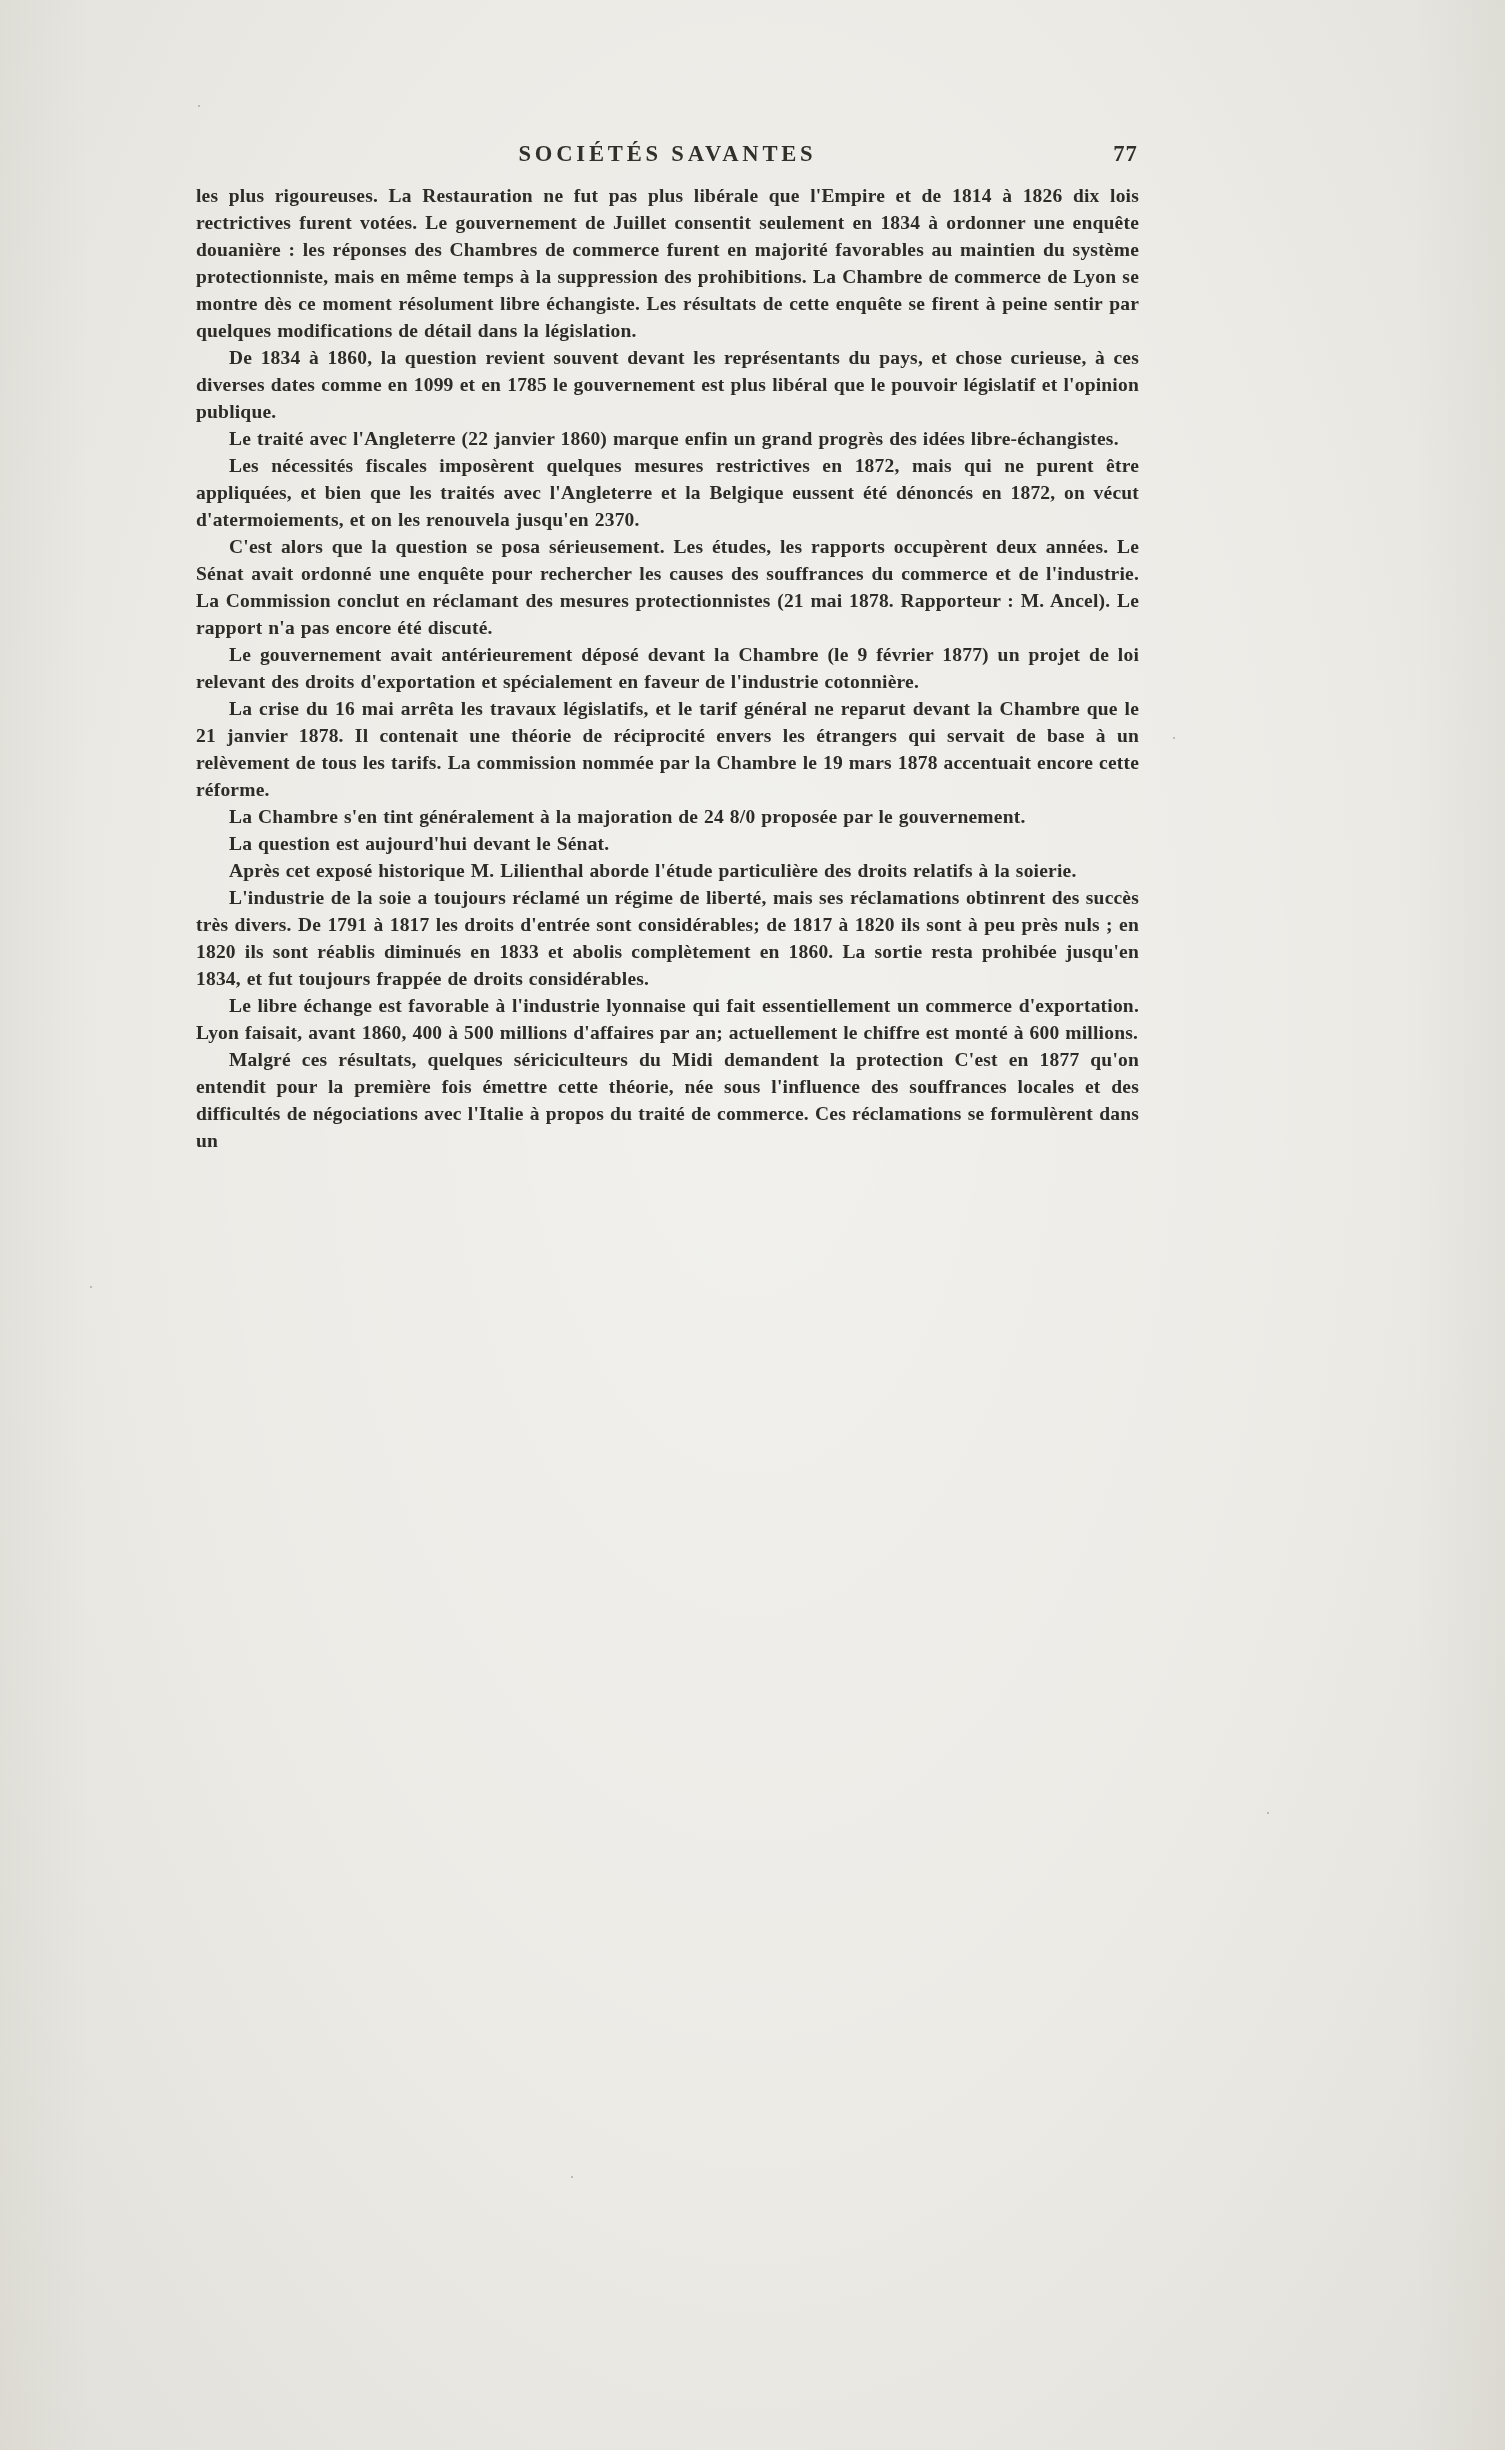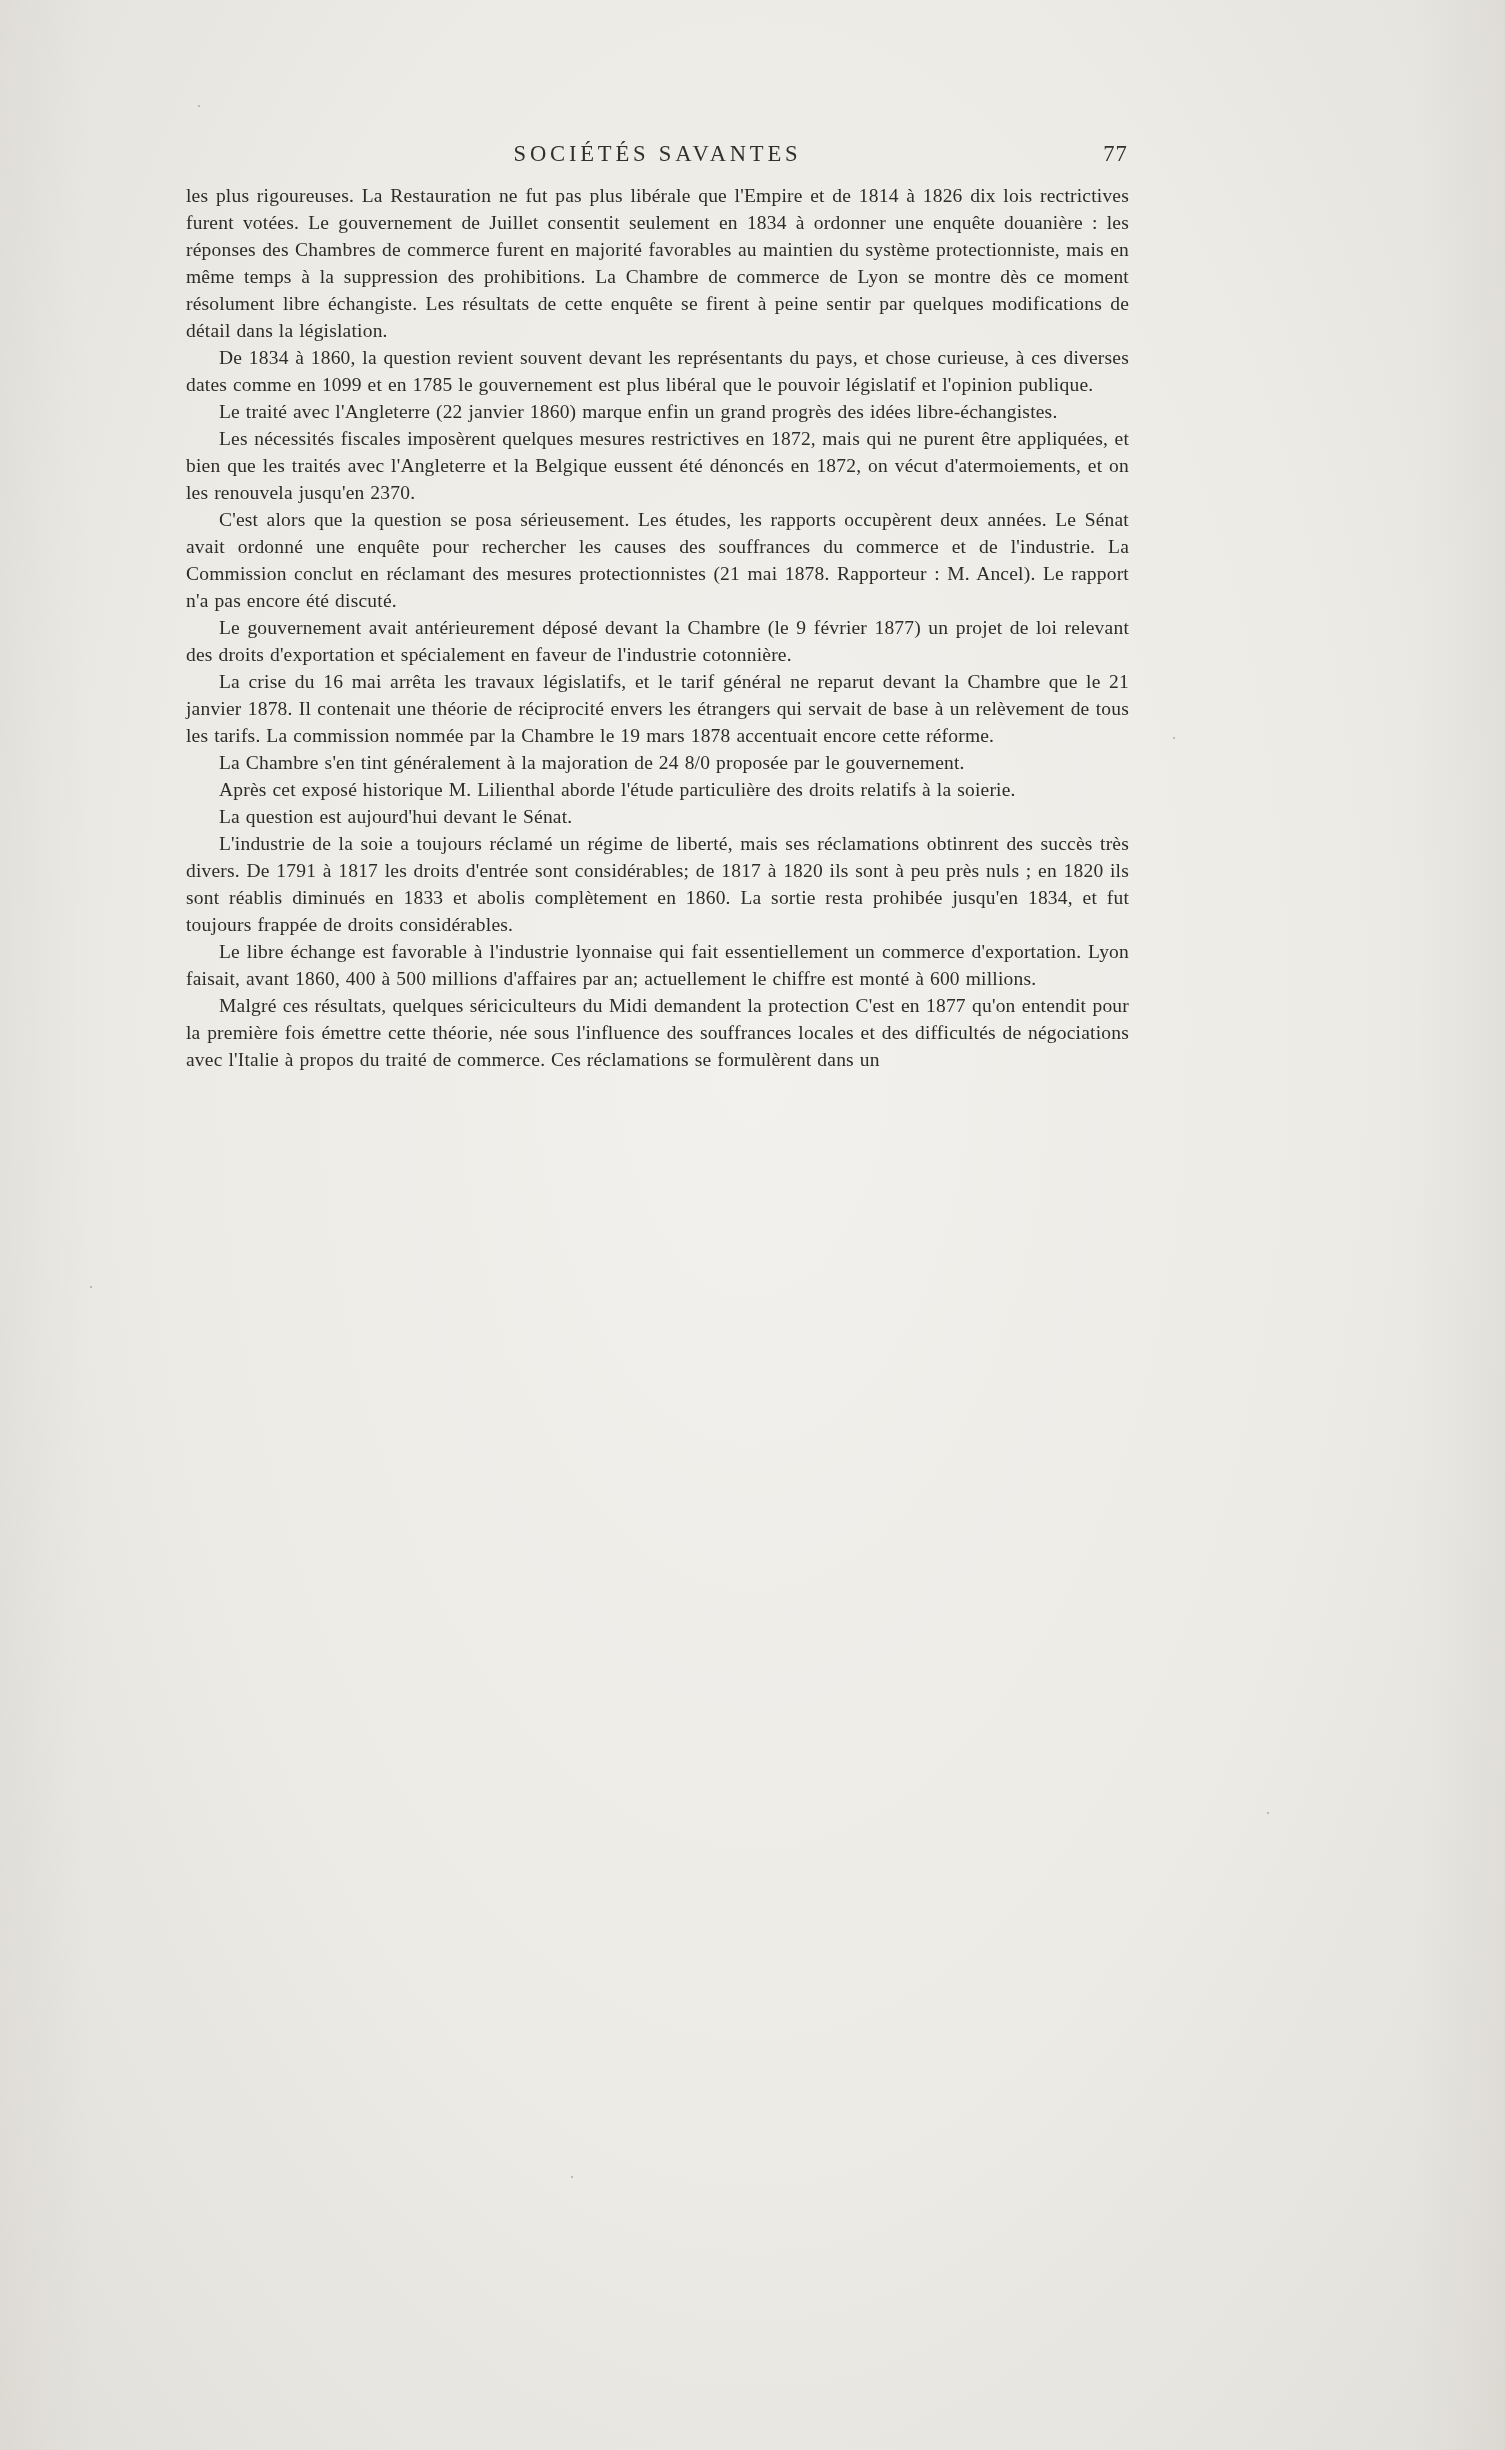--- a/index.html
+++ b/index.html
@@ -37,23 +37,24 @@
     border-radius: 50%;
   }
   .speck.s1 { left: 198px; top: 105px;  width: 2.3px; height: 2.3px; }
   .speck.s2 { left: 1173px; top: 737px; width: 2.3px; height: 2.3px; }
   .speck.s3 { left: 90px;  top: 1286px; width: 2.3px; height: 2.3px; }
   .speck.s4 { left: 1267px; top: 1812px; width: 2.3px; height: 2.3px; }
   .speck.s5 { left: 571px;  top: 2176px; width: 2.3px; height: 2.3px; }
 
   .page-inner {
     position: absolute;
-    left: 186px;
+    left: 196px;
     top: 141px;
     width: 943px;
+    font-weight: bold;
   }
   .running-head {
     position: relative;
     text-align: center;
     font-size: 22.6px;
     line-height: 25.6px;
     letter-spacing: 3.8px;
     margin: 0 0 15px 0;
     color: #33302a;
   }
@@ -98,21 +99,21 @@
 
   <div class="text-block">
     <p class="no-indent">les plus rigoureuses. La Restauration ne fut pas plus libérale que l'Empire et de 1814 à 1826 dix lois rectrictives furent votées. Le gouvernement de Juillet consentit seulement en 1834 à ordonner une enquête douanière : les réponses des Chambres de commerce furent en majorité favorables au maintien du système protectionniste, mais en même temps à la suppression des prohibitions. La Chambre de commerce de Lyon se montre dès ce moment résolument libre échangiste. Les résultats de cette enquête se firent à peine sentir par quelques modifications de détail dans la législation.</p>
     <p>De 1834 à 1860, la question revient souvent devant les représentants du pays, et chose curieuse, à ces diverses dates comme en 1099 et en 1785 le gouvernement est plus libéral que le pouvoir législatif et l'opinion publique.</p>
     <p>Le traité avec l'Angleterre (22 janvier 1860) marque enfin un grand progrès des idées libre-échangistes.</p>
     <p>Les nécessités fiscales imposèrent quelques mesures restrictives en 1872, mais qui ne purent être appliquées, et bien que les traités avec l'Angleterre et la Belgique eussent été dénoncés en 1872, on vécut d'atermoiements, et on les renouvela jusqu'en 2370.</p>
     <p>C'est alors que la question se posa sérieusement. Les études, les rapports occupèrent deux années. Le Sénat avait ordonné une enquête pour rechercher les causes des souffrances du commerce et de l'industrie. La Commission conclut en réclamant des mesures protectionnistes (21 mai 1878. Rapporteur : M. Ancel). Le rapport n'a pas encore été discuté.</p>
     <p>Le gouvernement avait antérieurement déposé devant la Chambre (le 9 février 1877) un projet de loi relevant des droits d'exportation et spécialement en faveur de l'industrie cotonnière.</p>
     <p>La crise du 16 mai arrêta les travaux législatifs, et le tarif général ne reparut devant la Chambre que le 21 janvier 1878. Il contenait une théorie de réciprocité envers les étrangers qui servait de base à un relèvement de tous les tarifs. La commission nommée par la Chambre le 19 mars 1878 accentuait encore cette réforme.</p>
     <p>La Chambre s'en tint généralement à la majoration de 24 8/0 proposée par le gouvernement.</p>
+    <p>La question est aujourd'hui devant le Sénat.</p>
     <p>Après cet exposé historique M. Lilienthal aborde l'étude particulière des droits relatifs à la soierie.</p>
-    <p>La question est aujourd'hui devant le Sénat.</p>
     <p>L'industrie de la soie a toujours réclamé un régime de liberté, mais ses réclamations obtinrent des succès très divers. De 1791 à 1817 les droits d'entrée sont considérables; de 1817 à 1820 ils sont à peu près nuls ; en 1820 ils sont réablis diminués en 1833 et abolis complètement en 1860. La sortie resta prohibée jusqu'en 1834, et fut toujours frappée de droits considérables.</p>
     <p>Le libre échange est favorable à l'industrie lyonnaise qui fait essentiellement un commerce d'exportation. Lyon faisait, avant 1860, 400 à 500 millions d'affaires par an; actuellement le chiffre est monté à 600 millions.</p>
     <p>Malgré ces résultats, quelques sériciculteurs du Midi demandent la protection C'est en 1877 qu'on entendit pour la première fois émettre cette théorie, née sous l'influence des souffrances locales et des difficultés de négociations avec l'Italie à propos du traité de commerce. Ces réclamations se formulèrent dans un</p>
   </div>
 
 </div>
 
 
 </body></html>

